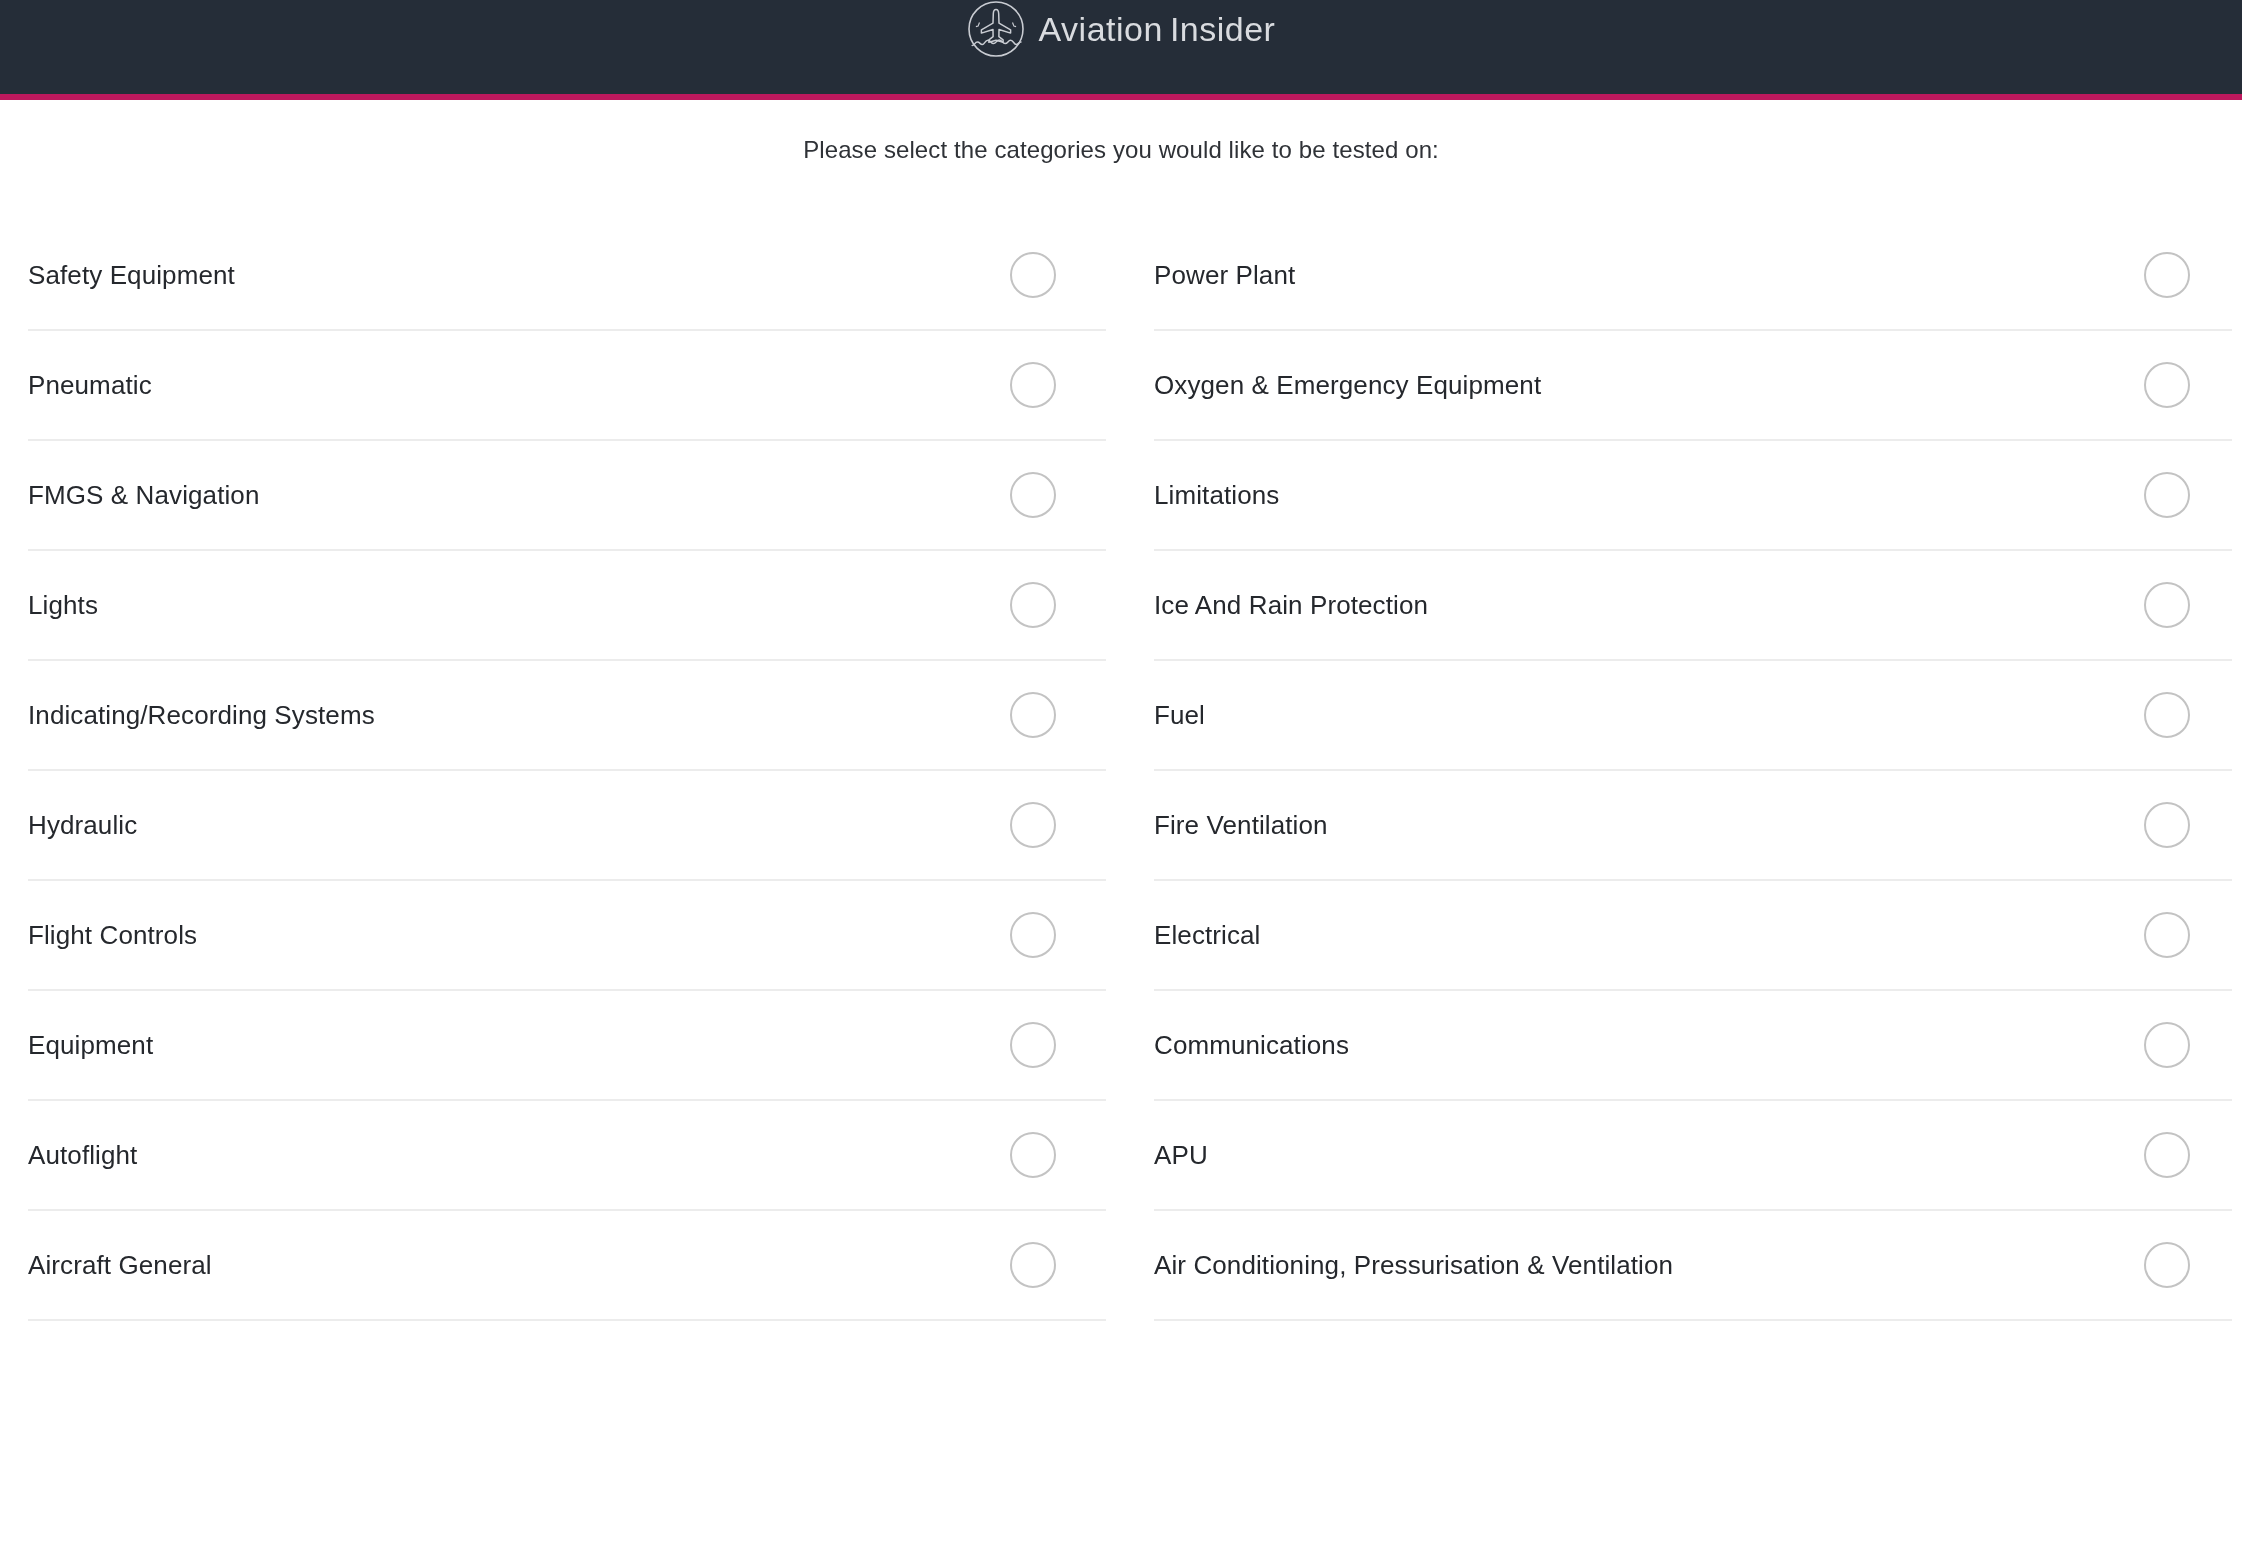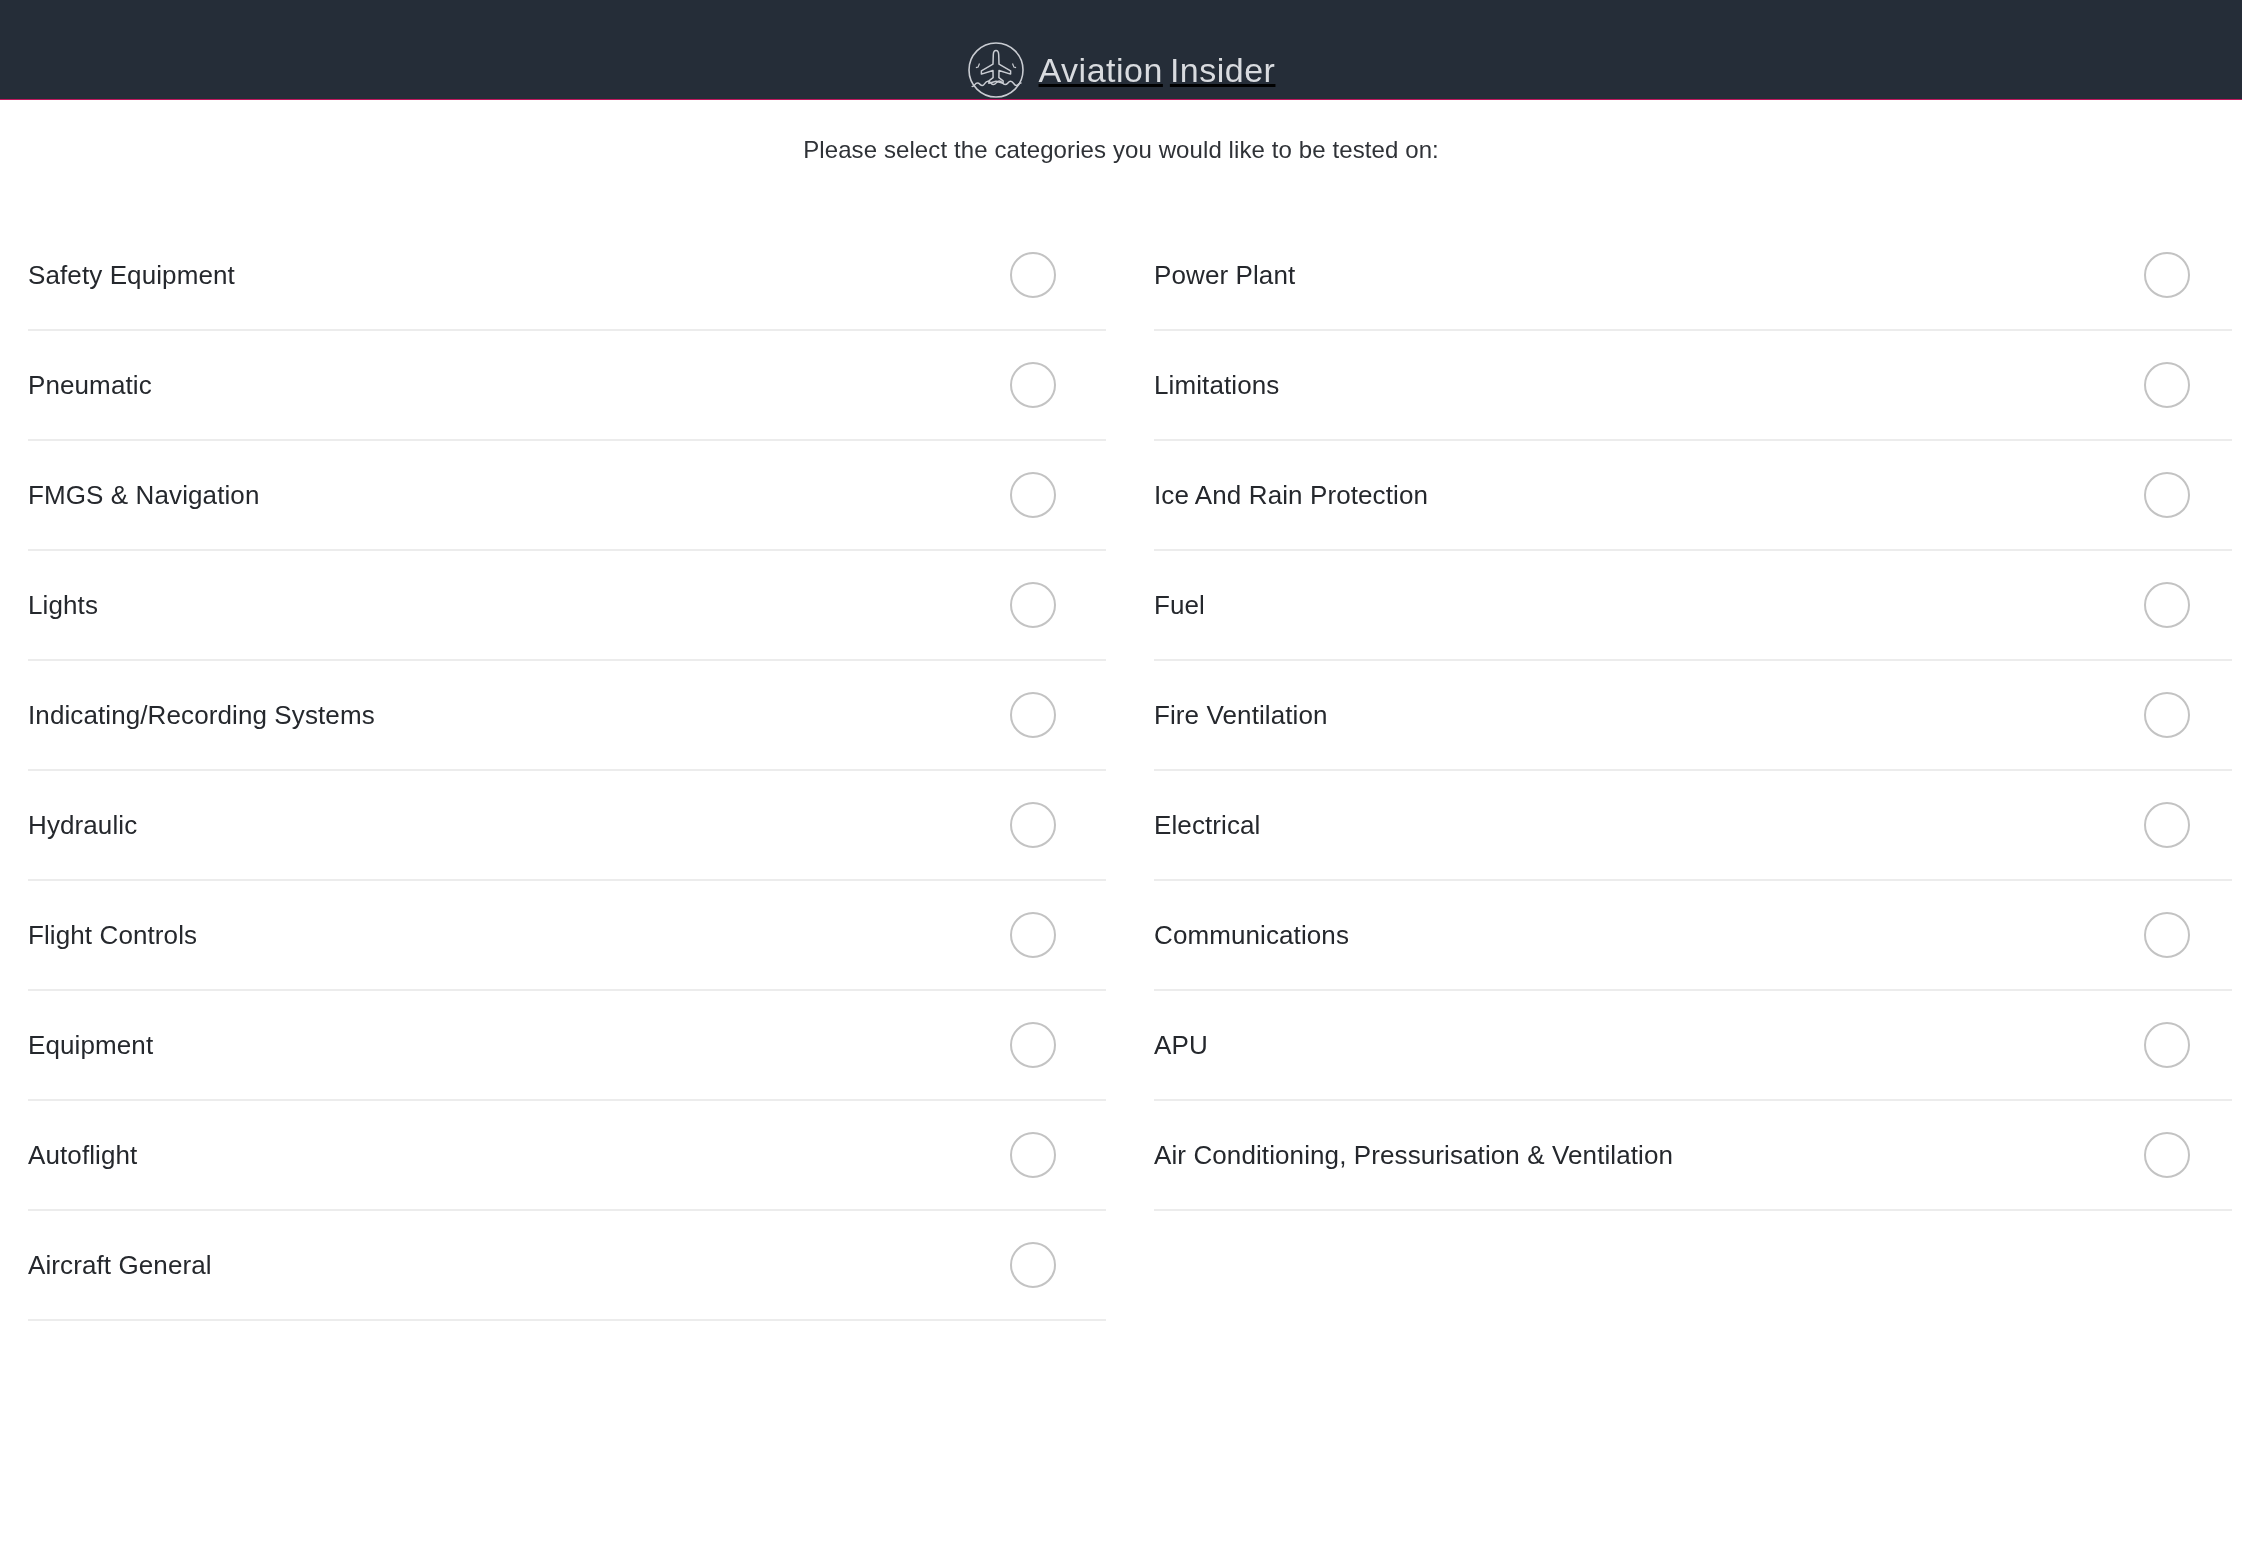--- a/index.html
+++ b/index.html
@@ -10,25 +10,24 @@
     background: #ffffff;
     font-family: "Liberation Sans", sans-serif;
     overflow: hidden;
   }
 
   
   #site-header {
     width: 100%;
     height: 100px;
     background: #252d38;
-    border-bottom: 1px solid #be185d;
-    display: flex;
-    align-items: flex-end;
+    border-bottom: 6px solid #be185d;
+    display: flex;
+    align-items: flex-start;
     justify-content: center;
-    text-decoration: underline;
   }
 
   #brand {
     display: flex;
     align-items: center;
     gap: 14px;
   }
 
   #brand-mark { display: block; }
 
@@ -159,20 +158,24 @@
         <span class="category-label">Aircraft General</span>
         <span class="category-toggle"></span>
       </div>
     </div>
   <div class="category-column right">
       <div class="category-row">
         <span class="category-label">Power Plant</span>
         <span class="category-toggle"></span>
       </div>
       <div class="category-row">
+        <span class="category-label">Oxygen &amp; Emergency Equipment</span>
+        <span class="category-toggle"></span>
+      </div>
+      <div class="category-row">
         <span class="category-label">Limitations</span>
         <span class="category-toggle"></span>
       </div>
       <div class="category-row">
         <span class="category-label">Ice And Rain Protection</span>
         <span class="category-toggle"></span>
       </div>
       <div class="category-row">
         <span class="category-label">Fuel</span>
         <span class="category-toggle"></span>

